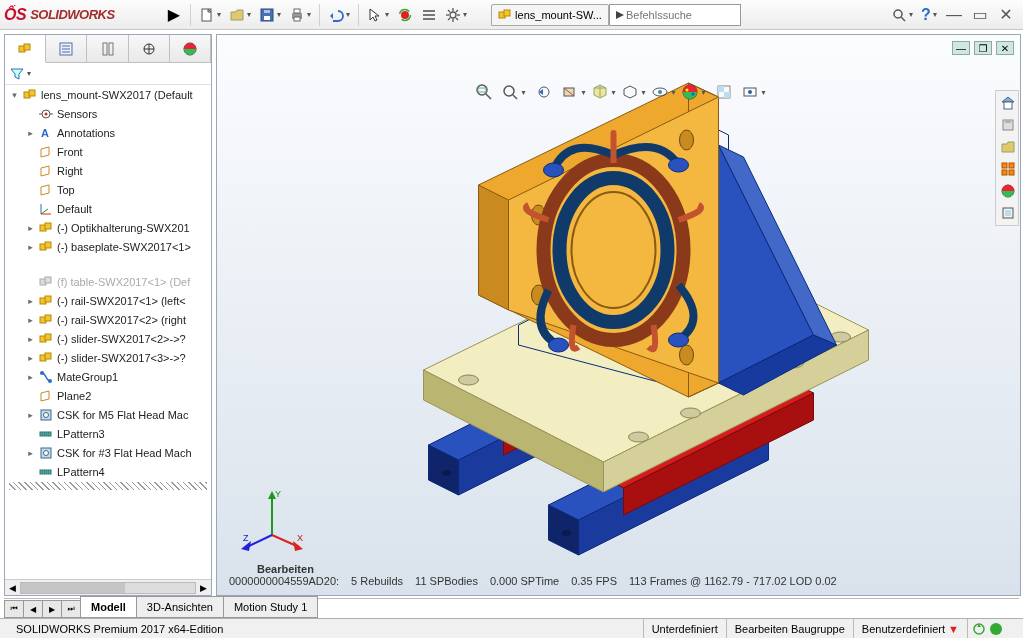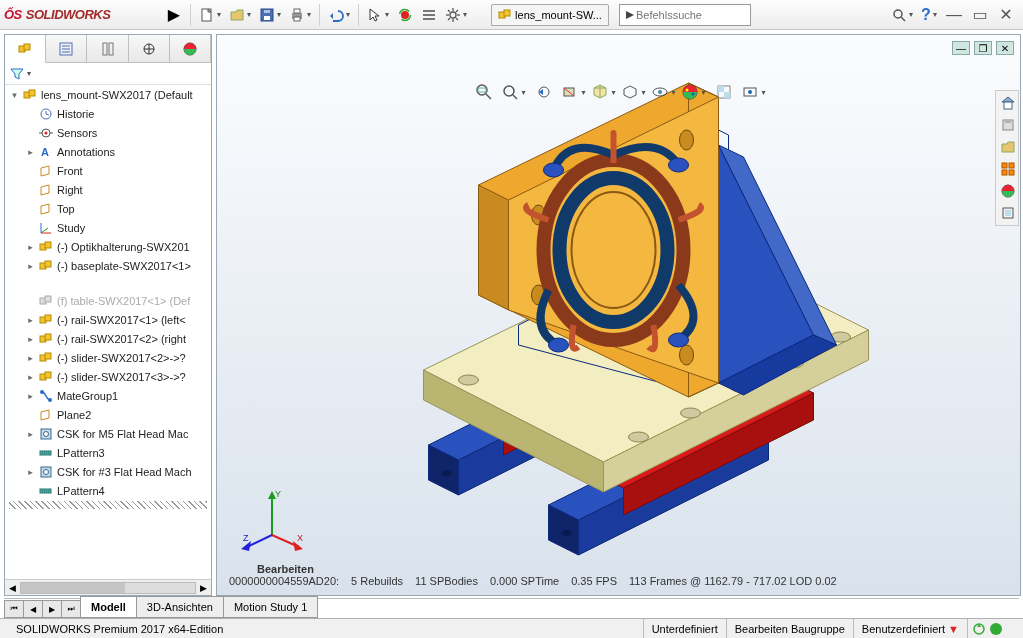--- a/index.html
+++ b/index.html
@@ -1,28 +1,28 @@
 <!DOCTYPE html>
 <html><head>
 <meta charset="utf-8">
 <style>
 * { box-sizing: border-box; margin: 0; padding: 0; font-family: "Segoe UI", Tahoma, sans-serif; }
 html, body { width: 1023px; height: 638px; overflow: hidden; background: #fff; }
 
 
 .top-bar { height: 30px; background: linear-gradient(#fdfdfd,#ececec); border-bottom:1px solid #c7c7c7; display:flex; align-items:center; padding:0 4px; }
 .logo { width:158px; height:24px; display:flex; align-items:center; white-space:nowrap; font-size:13px; font-style:italic; font-weight:700; letter-spacing:-0.5px; color:#a22b2b; }
-.logo .ds { color:#c8102e; font-size:13px; font-style:italic; margin-right:4px; font-weight:900; }
+.logo .ds { color:#c8102e; font-size:16px; font-style:italic; margin-right:4px; font-weight:900; }
 .tb-divider { width:1px; height:22px; background:#d0d0d0; margin:0 4px;}
 .tb-btn { min-width:22px; height:24px; display:flex; align-items:center; justify-content:center; border:1px solid transparent; border-radius:2px; cursor:pointer; padding:0 2px; margin:0 1px; }
 .tb-icon { width:16px; height:16px; }
 .drop::after { content:"▾"; font-size:8px; color:#555; margin-left:2px; }
 .doc-tab { display:flex; align-items:center; height:22px; border:1px solid #aaa; background:#f5f5f5; padding:0 6px; margin-left:20px; font-size:11px; border-radius:2px 2px 0 0; }
 .doc-tab svg { margin-right:3px; }
-.search-box { display:flex; align-items:center; height:22px; border:1px solid #999; background:#fff; margin-left:10px; padding:0 4px; }
+.search-box { display:flex; align-items:center; height:22px; border:1px solid #999; background:#fff; margin-left:0; padding:0 4px; }
 .search-box input { border:0; outline:0; font-size:11px; color:#999; width:110px; }
 .spacer { flex:1; }
 .win-controls { display:flex; align-items:center; }
 .win-btn { width:26px; height:24px; display:flex; align-items:center; justify-content:center; color:#555; cursor:pointer; }
 
 
 .view-bar { position:absolute; top:45px; left:50%; transform:translateX(-50%); display:flex; gap:4px; z-index:5; }
 .view-bar .vb { width:26px; height:24px; display:flex; align-items:center; justify-content:center; cursor:pointer; }
 
 
@@ -223,30 +223,20 @@
             <rect x="2" y="5" width="6" height="6" fill="#f4c430" stroke="#b58900"></rect>
             <rect x="7" y="3" width="6" height="6" fill="#f4c430" stroke="#b58900"></rect>
           </svg>
         </span>
         <span>lens_mount-SWX2017  (Default</span>
       </div>
       <div class="tree-row indent-1">
         <span class="exp"></span>
         <span class="ico">
           <svg width="16" height="16">
-            <circle cx="8" cy="8" r="5" fill="none" stroke="#4a6fb5"></circle>
-            <polyline points="8,5 8,8 11,9" fill="none" stroke="#4a6fb5"></polyline>
-          </svg>
-        </span>
-        <span>Historie</span>
-      </div>
-      <div class="tree-row indent-1">
-        <span class="exp"></span>
-        <span class="ico">
-          <svg width="16" height="16">
             <circle cx="8" cy="8" r="4" fill="#fff" stroke="#555"></circle>
             <circle cx="8" cy="8" r="1.5" fill="#d22"></circle>
             <line x1="1" y1="8" x2="4" y2="8" stroke="#555"></line>
             <line x1="12" y1="8" x2="15" y2="8" stroke="#555"></line>
           </svg>
         </span>
         <span>Sensors</span>
       </div>
       <div class="tree-row indent-1">
         <span class="exp">▸</span>
@@ -286,21 +276,21 @@
       </div>
       <div class="tree-row indent-1">
         <span class="exp"></span>
         <span class="ico">
           <svg width="16" height="16">
             <line x1="3" y1="13" x2="3" y2="3" stroke="#2a6bcc"></line>
             <line x1="3" y1="13" x2="13" y2="13" stroke="#d22"></line>
             <line x1="3" y1="13" x2="10" y2="8" stroke="#1a9a1a"></line>
           </svg>
         </span>
-        <span>Study</span>
+        <span>Default</span>
       </div>
       <div class="tree-row indent-1">
         <span class="exp">▸</span>
         <span class="ico">
           <svg width="16" height="16">
             <rect x="2" y="5" width="6" height="6" fill="#f4c430" stroke="#b58900"></rect>
             <rect x="7" y="3" width="6" height="6" fill="#f4c430" stroke="#b58900"></rect>
           </svg>
         </span>
         <span>(-) Optikhalterung-SWX201</span>

